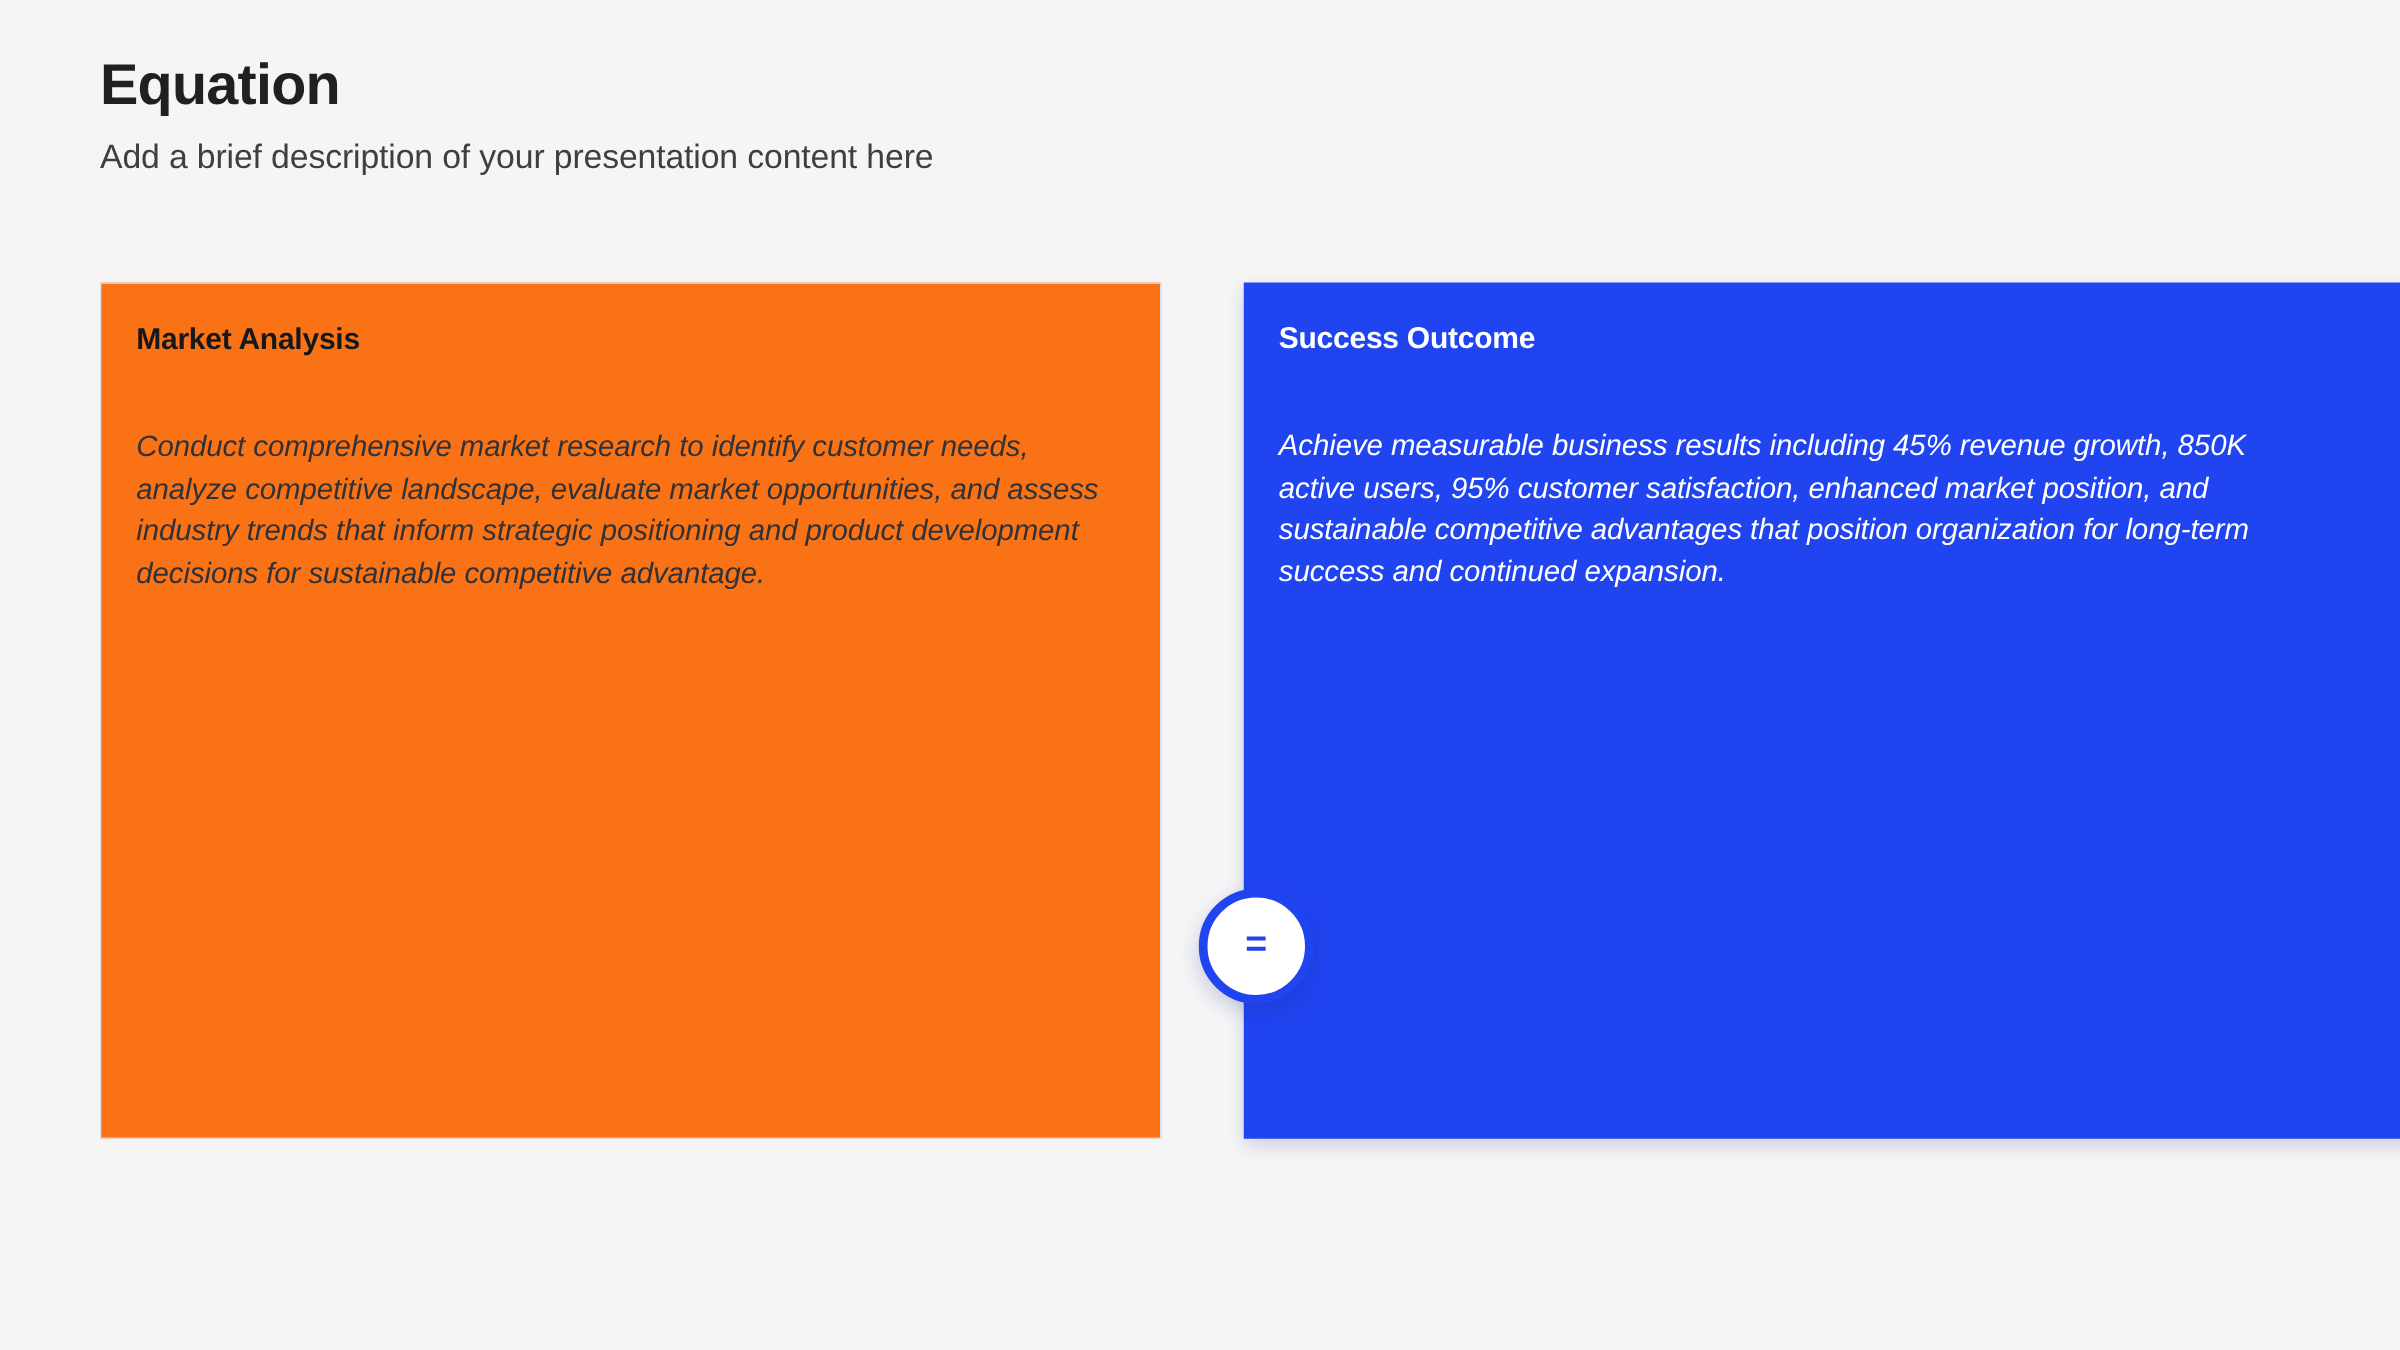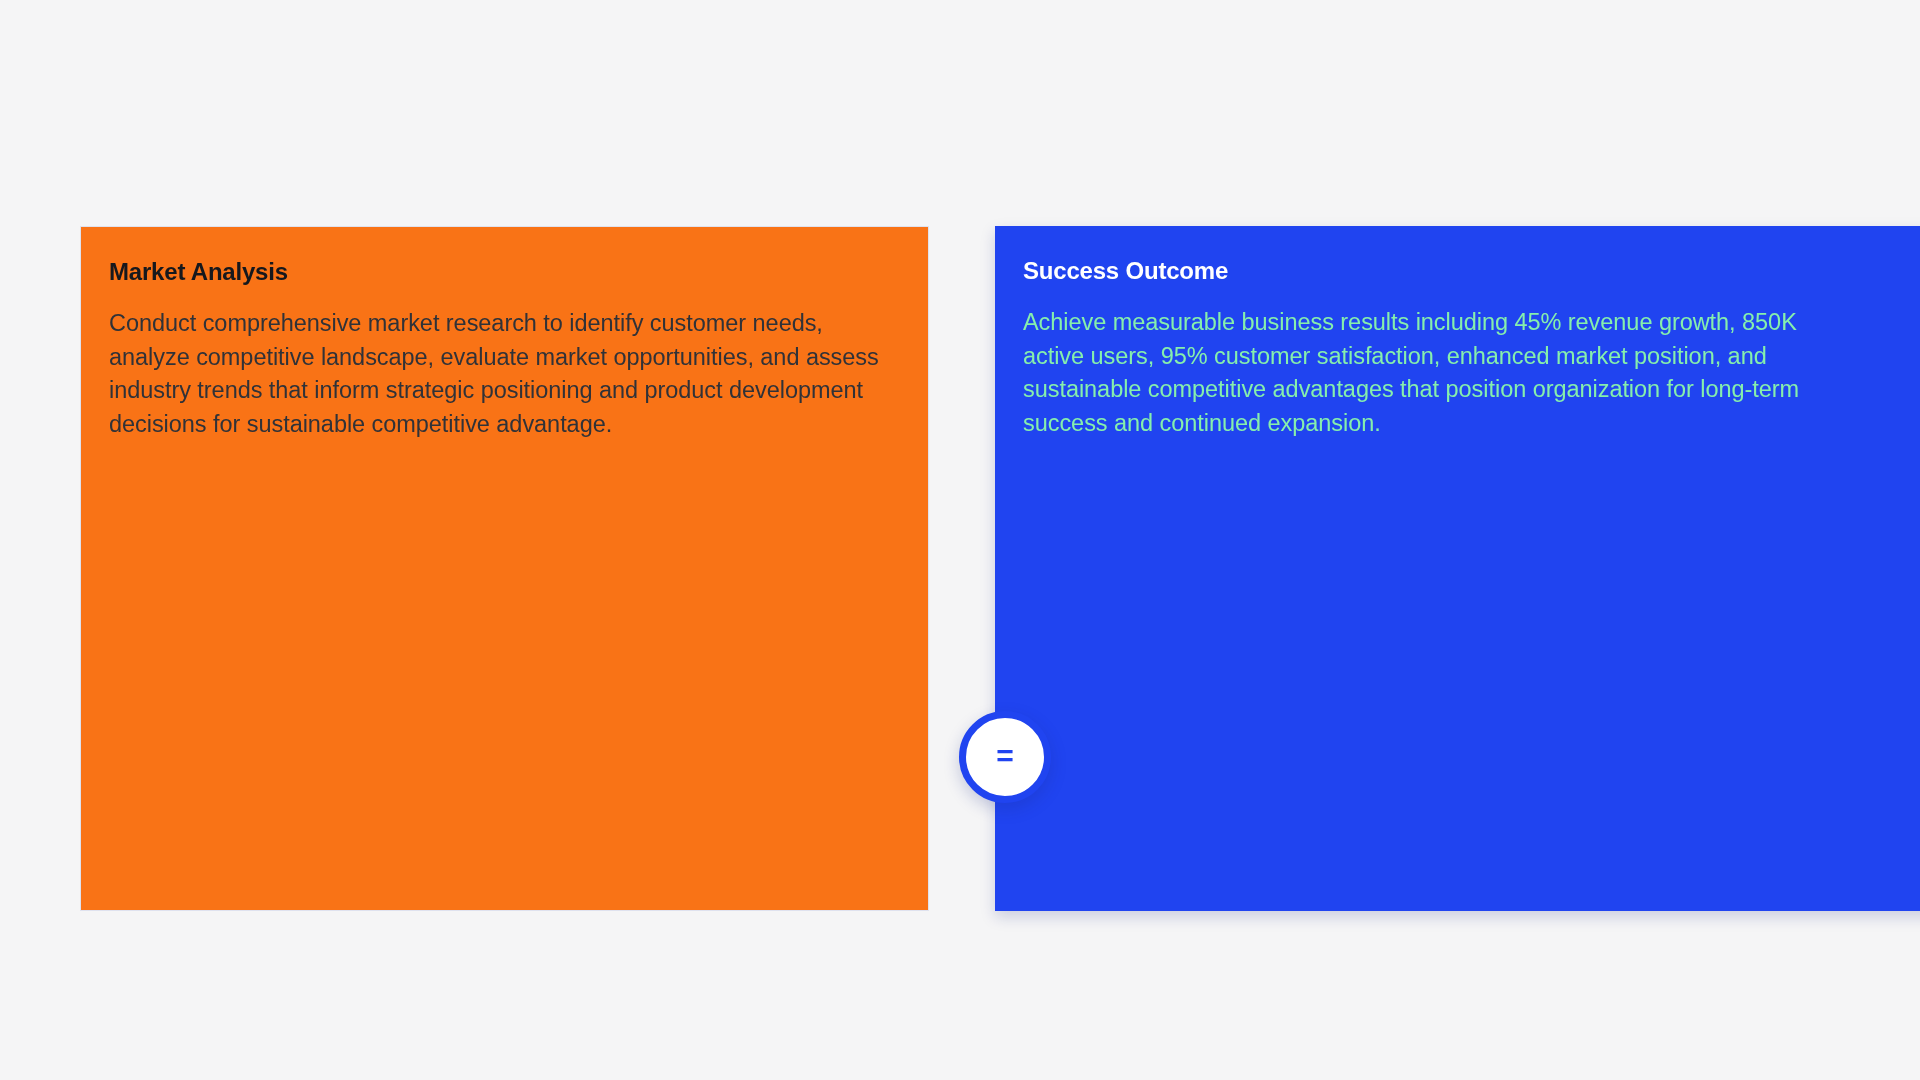--- a/index.html
+++ b/index.html
@@ -83,30 +83,31 @@
     font-size: 24px;
     font-weight: 700;
     line-height: 1.25;
     letter-spacing: -0.2px;
   }
 
   .card-left .card-heading { color: #16181d; }
   .card-right .card-heading { color: #ffffff; }
 
   .card-body {
-    margin-top: 20px;
+    margin-top: 54px;
     font-size: 23.5px;
     font-weight: 400;
     line-height: 1.43;
     letter-spacing: -0.05px;
     max-width: 800px;
+    font-style: italic;
   }
 
   .card-left .card-body { color: #303238; }
-  .card-right .card-body { color: #86efac; }
+  .card-right .card-body { color: #ffffff; }
 
   
   .connector {
     position: absolute;
     left: 879px;
     top: 485px;
     width: 92px;
     height: 92px;
     border-radius: 50%;
     background: #ffffff;
@@ -124,20 +125,24 @@
     color: #2044f0;
     line-height: 1;
     margin-top: -3px;
   }
 </style>
 </head>
 <body>
 
 <div class="slide">
 
+  <div class="slide-header">
+    <h1 class="slide-title">Equation</h1>
+    <p class="slide-subtitle">Add a brief description of your presentation content here</p>
+  </div>
 
   <div class="cards">
 
     <div class="card card-left">
       <div class="card-heading">Market Analysis</div>
       <div class="card-body">Conduct comprehensive market research to identify customer needs, analyze competitive landscape, evaluate market opportunities, and assess industry trends that inform strategic positioning and product development decisions for sustainable competitive advantage.</div>
     </div>
 
     <div class="connector">
       <span class="connector-glyph">=</span>

